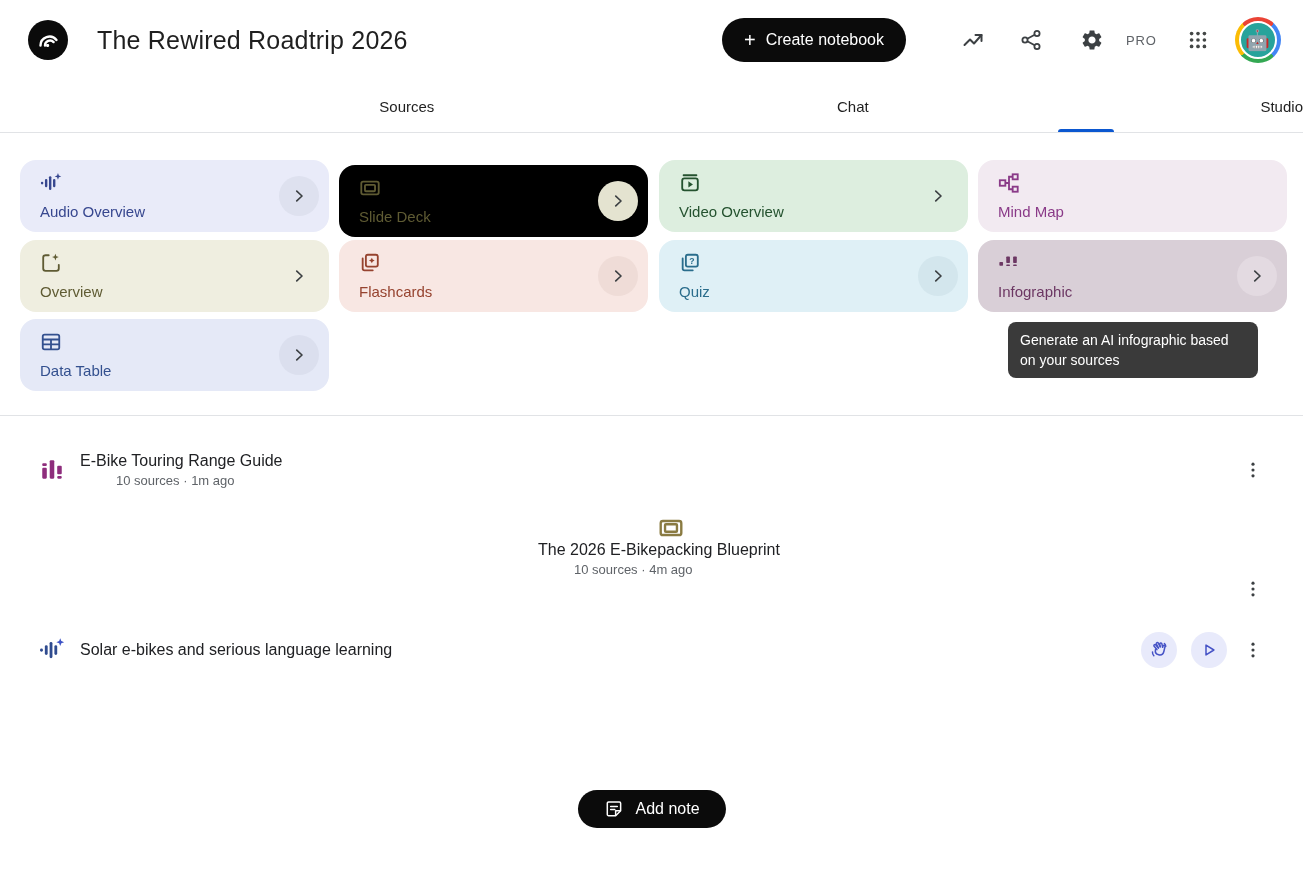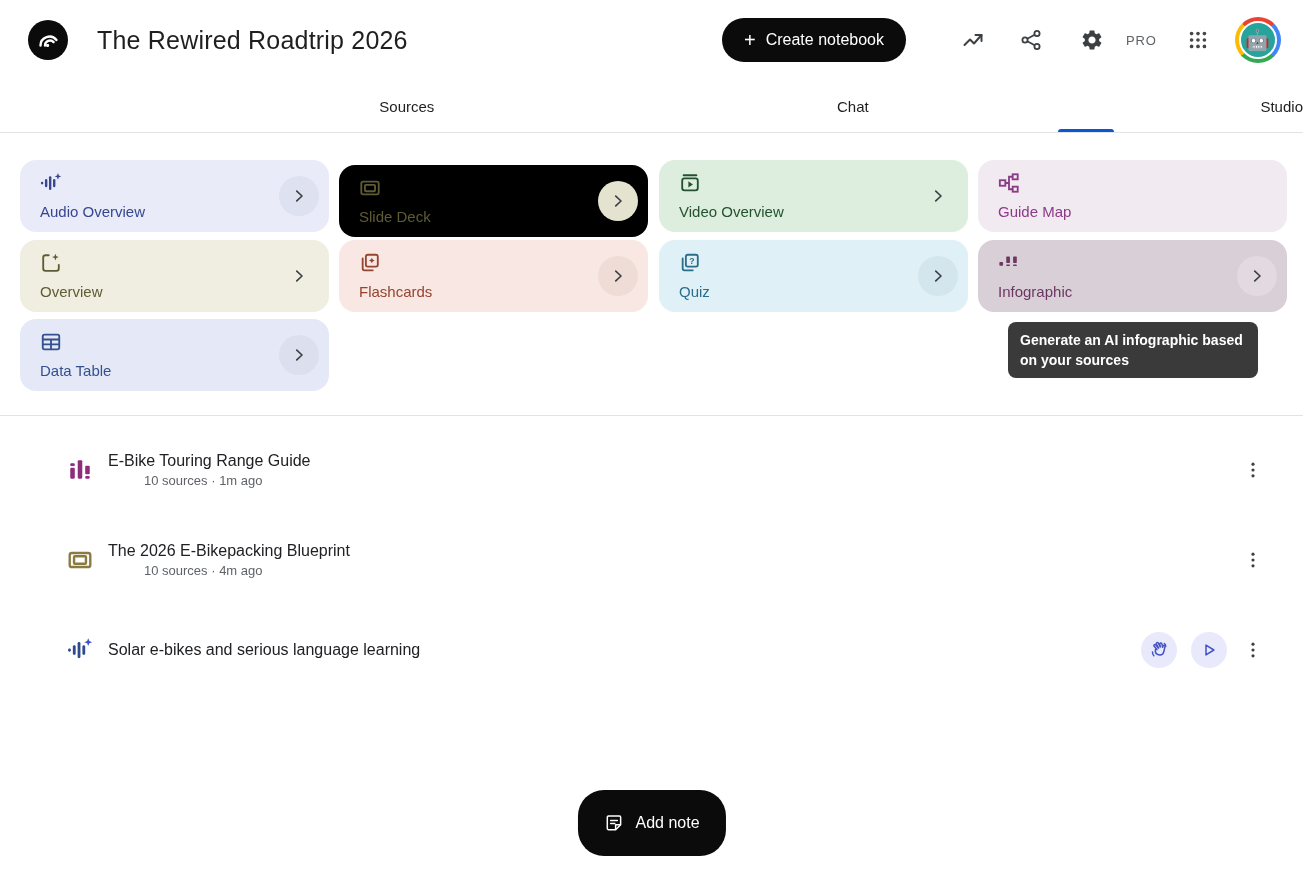--- a/index.html
+++ b/index.html
@@ -45,32 +45,32 @@
   .card .card-icon { position:absolute; left:20px; top:12px; width:22px; height:22px; }
   .card .card-label { position:absolute; left:20px; bottom:12px; font-size:15px; font-weight:500; }
   .chev { position:absolute; right:10px; top:16px; width:40px; height:40px; border-radius:50%;
           display:flex; align-items:center; justify-content:center; }
   .chev.plain { background:transparent !important; }
   .chev svg { stroke:#3c4043; }
   
   .tooltip { position:absolute; left:1008px; top:322px; width:250px; background:#3a3a3a;
           color:#fff; font-size:14px; line-height:20px; padding:8px 12px; border-radius:8px; z-index:5; }
   
-  .item-row { position:absolute; left:0; right:0; height:90px; display:flex; align-items:center;padding-left:28px; }
+  .item-row { position:absolute; left:0; right:0; height:90px; display:flex; align-items:center; }
   .item-row .row-icon { width:26px; height:26px; margin-left:39px; flex:0 0 auto; }
   .item-text { margin-left:15px; display:flex; flex-direction:column; gap:3px; }
   .item-title { font-size:16px; color:#202124; }
   .item-meta { font-size:13px; color:#5f6368;margin-left:36px; }
   .row-actions { margin-left:auto; display:flex; align-items:center; gap:14px; margin-right:38px; }
   .circle-btn { width:36px; height:36px; border-radius:50%; background:#e8eafb; border:none;
           display:flex; align-items:center; justify-content:center; cursor:pointer; }
   .menu-btn { width:24px; height:24px; background:none; border:none; display:flex;
           align-items:center; justify-content:center; cursor:pointer; }
   
-  .add-note { position:absolute; top:790px; left:50%; transform:translateX(-50%); height:66px;
+  .add-note { position:absolute; top:790px; left:50%; transform:translateX(-50%); height:38px;
           padding:0 26px; background:#0b0b0b; color:#fff; border:none; border-radius:26px;
           display:flex; align-items:center; gap:12px; font-size:16px; font-weight:500;
           font-family:"Liberation Sans", sans-serif; cursor:pointer; }
 </style>
 </head>
 <body>
 
 <div class="header">
   <div class="logo">
     <svg width="24" height="24" viewBox="0 0 24 24" fill="none">
@@ -192,21 +192,21 @@
 
   <div class="card" style="left: 978px; top: 27px; background: rgb(242, 234, 241); color: rgb(138, 58, 136);">
     <span class="card-icon">
       <svg width="22" height="22" viewBox="0 0 24 24" fill="none" stroke="currentColor" stroke-width="2">
         <rect x="2" y="9" width="6" height="6"></rect>
         <rect x="16" y="2.5" width="5.5" height="5.5"></rect>
         <rect x="16" y="16" width="5.5" height="5.5"></rect>
         <path d="M8 12h4M12 12V5.2h4M12 12v6.8h4"></path>
       </svg>
     </span>
-    <span class="card-label">Guide Map</span>
+    <span class="card-label">Mind Map</span>
   </div>
 
   <div class="card" style="left: 20px; top: 107px; background: rgb(239, 238, 224); color: rgb(95, 91, 51);">
     <span class="card-icon">
       <svg width="22" height="22" viewBox="0 0 24 24" fill="none" stroke="currentColor" stroke-width="2">
         <path d="M9.5 3.5H6a2.5 2.5 0 0 0-2.5 2.5v12A2.5 2.5 0 0 0 6 20.5h12a2.5 2.5 0 0 0 2.5-2.5v-4" stroke-linecap="round"></path>
         <path d="M16.8 1.8l1 2.7 2.7 1-2.7 1-1 2.7-1-2.7-2.7-1 2.7-1z" fill="currentColor" stroke="none"></path>
       </svg>
     </span>
     <span class="card-label">Overview</span>
@@ -275,21 +275,21 @@
       </svg>
     </span>
     <span class="card-label">Data Table</span>
     <span class="chev" style="background: rgb(219, 223, 238);">
       <svg width="18" height="18" viewBox="0 0 24 24" fill="none">
           <path d="M9 5.5l7 6.5-7 6.5" stroke-width="2.2" stroke-linecap="round" stroke-linejoin="round"></path>
         </svg>
     </span>
   </div>
 
-  <div class="tooltip" style="top:189px;font-weight:bold;">Generate an AI infographic based on your sources</div>
+  <div class="tooltip" style="top:189px;">Generate an AI infographic based on your sources</div>
 </div>
 
 <div class="item-row" style="top:425px;">
   <span class="row-icon">
     <svg width="26" height="26" viewBox="0 0 24 24" fill="#8e2d7c">
       <rect x="3" y="10" width="4.2" height="10" rx="1"></rect>
         <rect x="3" y="5.8" width="4.2" height="2.6" rx="1"></rect>
       <rect x="9.9" y="3" width="4.2" height="17" rx="1"></rect>
       <rect x="16.8" y="8" width="4.2" height="8" rx="1"></rect>
         <rect x="16.8" y="17.6" width="4.2" height="2.4" rx="1"></rect>
@@ -303,21 +303,21 @@
     <button class="menu-btn">
       <svg width="20" height="20" viewBox="0 0 24 24" fill="#3c4043">
           <circle cx="12" cy="5" r="1.9"></circle>
           <circle cx="12" cy="12" r="1.9"></circle>
           <circle cx="12" cy="19" r="1.9"></circle>
         </svg>
     </button>
   </div>
 </div>
 
-<div class="item-row" style="top:515px;">
+<div class="item-row" style="top:515px;flex-direction:column;">
   <span class="row-icon">
     <svg width="26" height="26" viewBox="0 0 24 24" fill="none" stroke="#8a7b42" stroke-width="2.2">
       <rect x="2.5" y="5.5" width="19" height="13" rx="2"></rect>
       <rect x="6.5" y="8.5" width="11" height="7" rx="0.8"></rect>
     </svg>
   </span>
   <div class="item-text">
     <span class="item-title">The 2026 E-Bikepacking Blueprint</span>
     <span class="item-meta">10 sources · 4m ago</span>
   </div>

